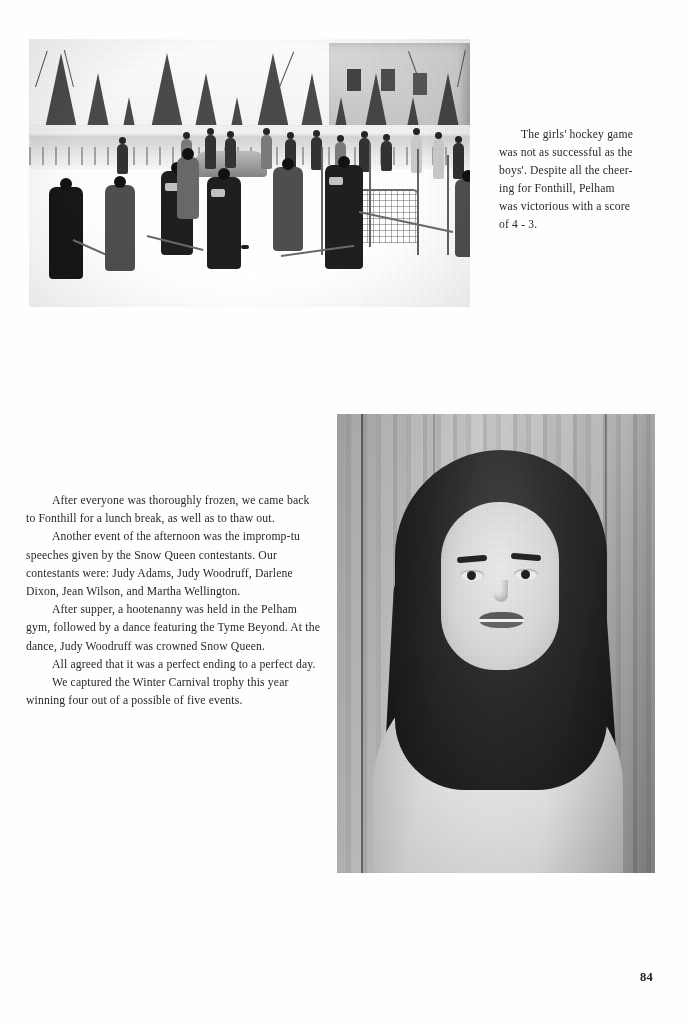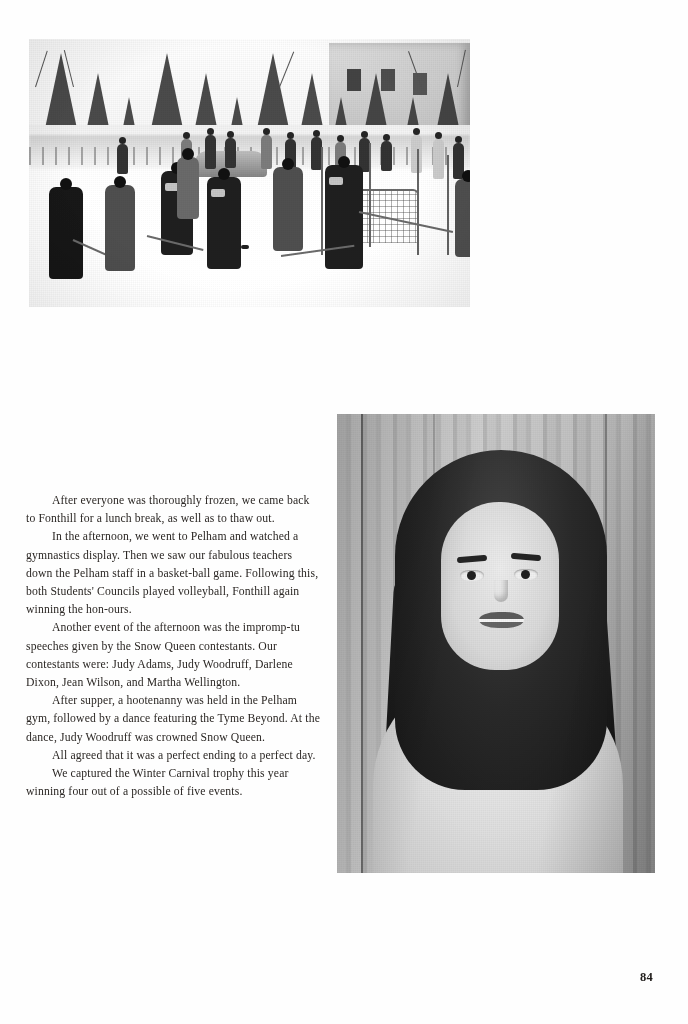--- a/index.html
+++ b/index.html
@@ -339,24 +339,31 @@
     <div class="stick" style="left:252px;top:216px;width:74px;transform:rotate(-8deg)"></div>
     <div class="stick" style="left:330px;top:172px;width:96px;transform:rotate(12deg)"></div>
 
     <div class="player" style="left:426px;top:140px;width:26px;height:78px;background:#58574f"></div>
     <div class="puck" style="left:212px;top:206px;"></div>
 
     <div class="grain"></div>
     <div class="vignette"></div>
   </figure>
 
+  <div class="caption">
+    <div class="indent">The girls' hockey game</div>
+    <div>was not as successful as the</div>
+    <div>boys'.  Despite all the cheer-</div>
+    <div>ing for Fonthill, Pelham</div>
+    <div>was victorious with a score</div>
+    <div>of 4 - 3.</div>
+  </div>
 
   <div class="bodytext">
     <p>After everyone was thoroughly frozen, we came back to Fonthill for a lunch break, as well as to thaw out.</p>
-    <p>In the afternoon, we went to Pelham and watched a gymnastics display. Then we saw our fabulous teachers down the Pelham staff in a basket-ball game. Following this, both Students' Councils played volleyball, Fonthill again winning the hon-ours.</p>
     <p>Another event of the afternoon was the impromp-tu speeches given by the Snow Queen contestants. Our contestants were: Judy Adams, Judy Woodruff, Darlene Dixon, Jean Wilson, and Martha Wellington.</p>
     <p>After supper, a hootenanny was held in the Pelham gym, followed by a dance featuring the Tyme Beyond. At the dance, Judy Woodruff was crowned Snow Queen.</p>
     <p>All agreed that it was a perfect ending to a perfect day.</p>
     <p>We captured the Winter Carnival trophy this year winning four out of a possible of five events.</p>
   </div>
 
   <figure class="photo-portrait" style="margin:0">
     <div class="pt-wall"></div>
     <div class="pt-seam" style="left:24px"></div>
     <div class="pt-seam" style="left:96px;opacity:.4"></div>

